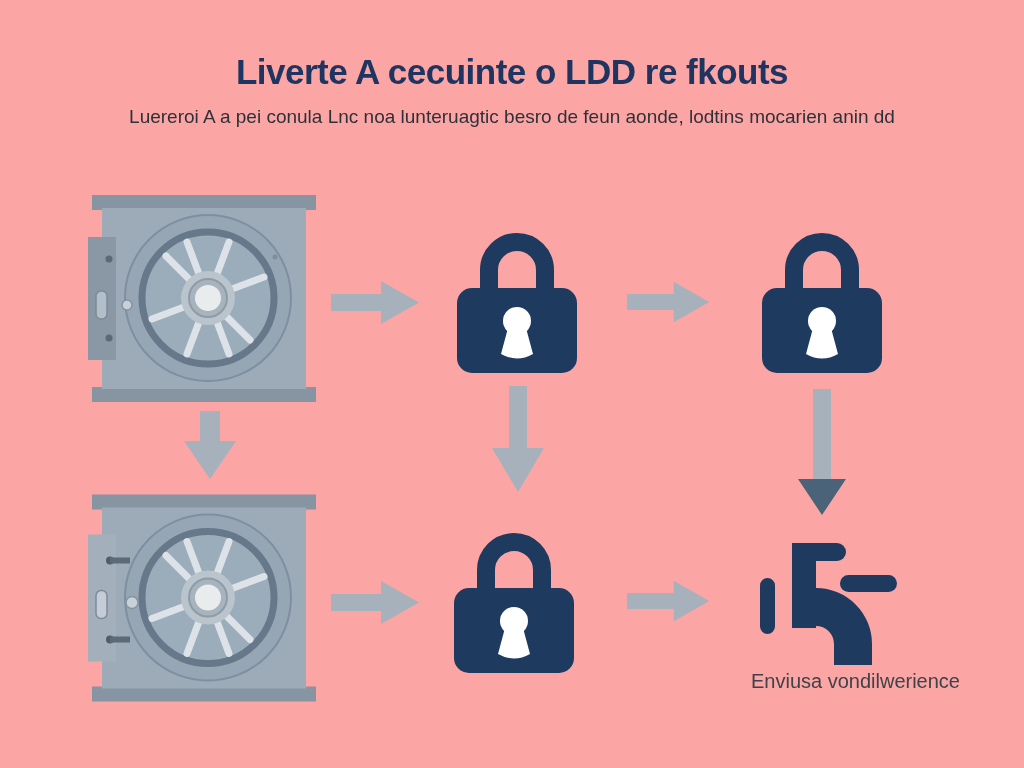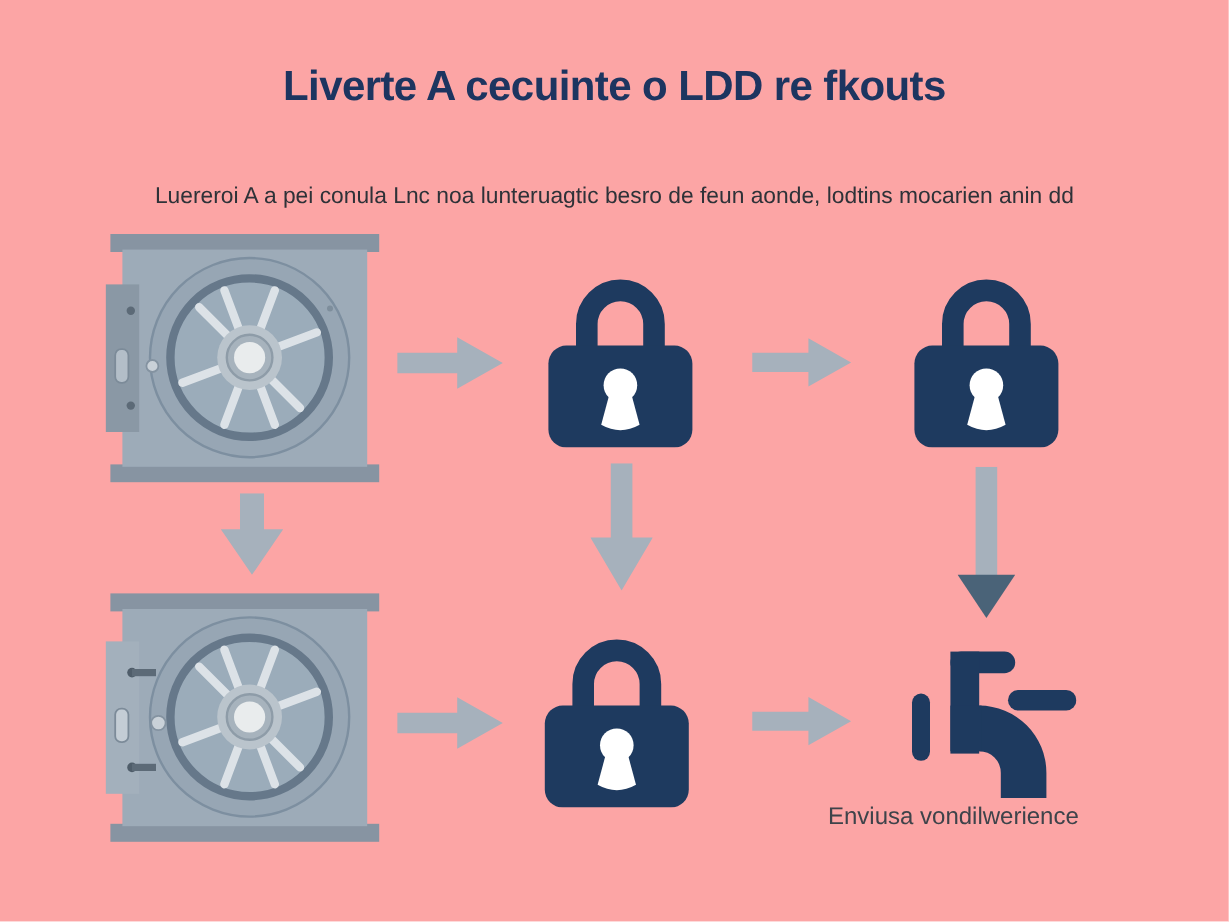--- a/index.html
+++ b/index.html
@@ -25,26 +25,25 @@
     position:absolute;left:0;top:52px;width:1024px;
     text-align:center;
     font-size:35px;font-weight:700;letter-spacing:-0.5px;
     color:var(--title);
   }
   .subtitle{
     position:absolute;left:0;top:103px;width:1024px;
     text-align:center;
     font-size:19px;line-height:27px;
     color:var(--text);
-    margin-top:47px;
   }
   .abs{position:absolute;}
   .caption{
     position:absolute;left:690px;top:670px;width:270px;
-    text-align:left;
+    text-align:right;
     font-size:20px;
     color:var(--caption);
   }
   svg{display:block;width:100%;height:100%;}
 </style>
 </head>
 <body>
 
 <div class="canvas">
 

